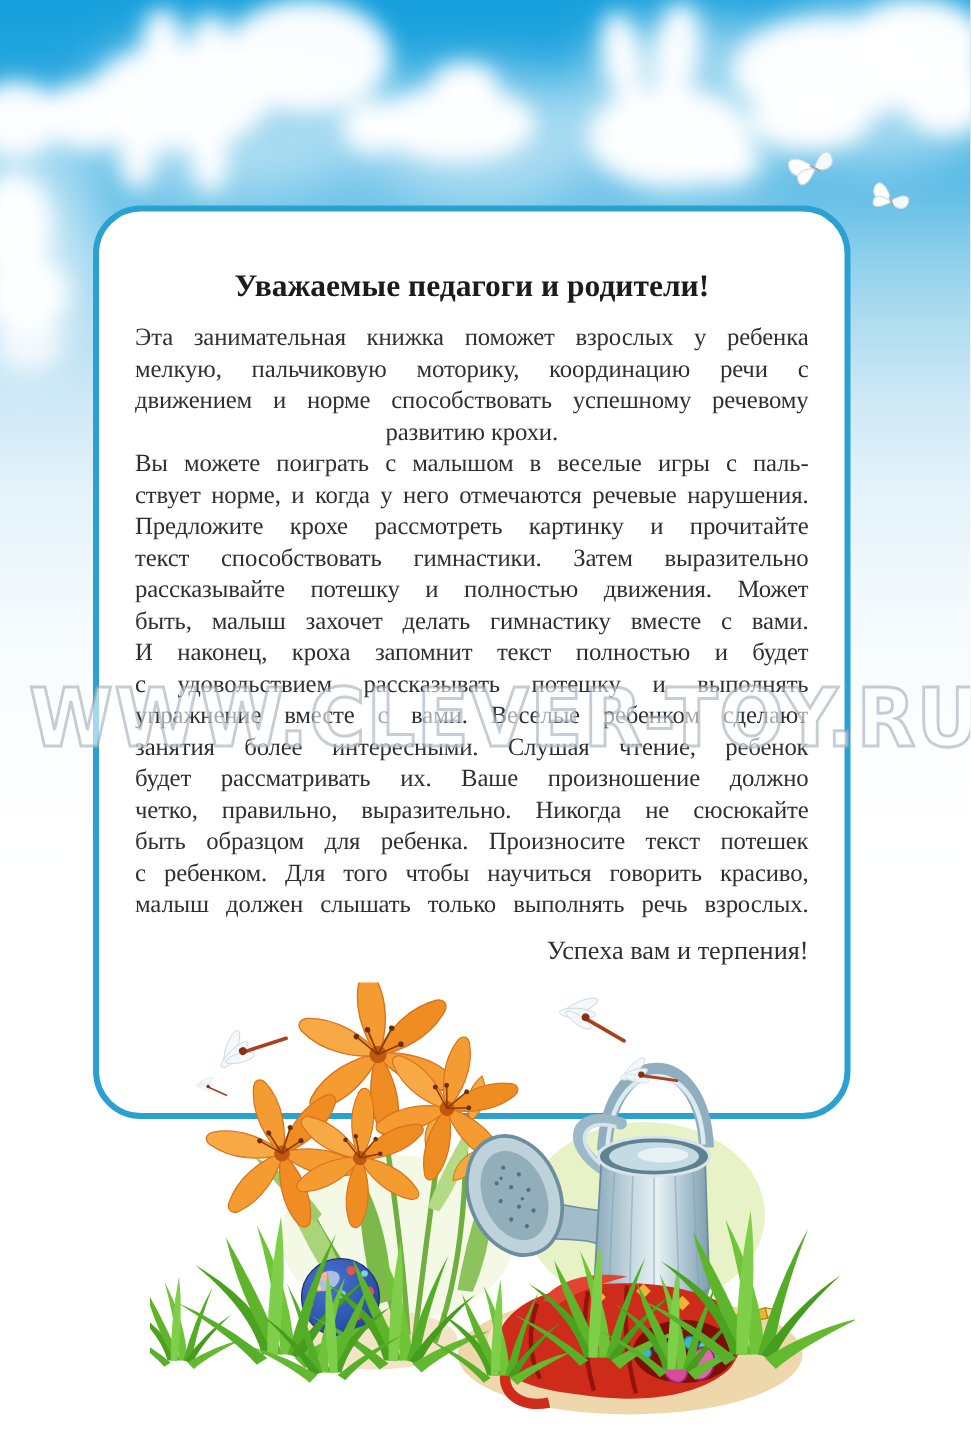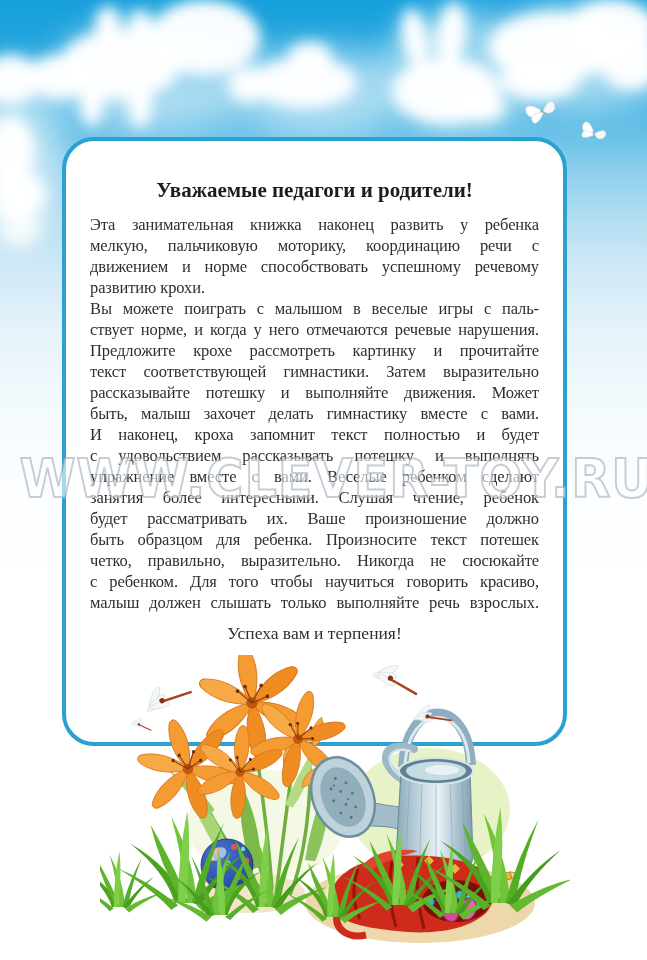--- a/index.html
+++ b/index.html
@@ -19,24 +19,24 @@
   .butterfly{position:absolute;z-index:2;}
 
   
   .card{position:absolute;left:62px;top:137px;width:505px;height:609px;
     box-sizing:border-box;background:#ffffff;border:4px solid #2BA1D1;
     border-radius:32px;padding:24px 24px 0 24px;z-index:2;}
   .card-title{font-size:21px;line-height:26px;font-weight:bold;
     text-align:center;color:#1c1c1c;margin:12px 0 11px 0;}
   .card-body{font-size:16.5px;line-height:21px;color:#2f2f2f;
     letter-spacing:-0.1px;}
-  .body-line{height:21px;overflow:hidden;text-align:left;white-space:normal;}
+  .body-line{height:21px;overflow:hidden;text-align:center;white-space:normal;}
   .body-line.just{text-align:justify;text-align-last:justify;}
   .card-closing{margin-top:9px;font-size:17.5px;line-height:22px;
-    text-align:center;color:#2f2f2f;}
+    text-align:right;color:#2f2f2f;}
 
   
   .illustration{position:absolute;left:100px;top:655px;width:470px;height:300px;z-index:3;}
 
   
   .watermark{position:absolute;left:0;top:450px;width:647px;z-index:4;
     font-family:"DejaVu Sans",sans-serif;font-weight:bold;
     font-size:54px;line-height:58px;text-align:center;white-space:nowrap;
     transform:scaleX(.94);transform-origin:50% 50%;
     color:rgba(255,255,255,0.16);
@@ -104,39 +104,39 @@
         <path d="M0,1 C-7,9 -13,11 -13,4 C-13,-1 -5,-2 0,1 Z" fill="#ffffff" stroke="#d3dce1" stroke-width="0.8"></path>
         <path d="M0,0 C7,-10 14,-10 13,-2 C12,4 5,4 0,1 Z" fill="#f4f8fa" stroke="#d3dce1" stroke-width="0.8"></path>
         <line x1="-2" y1="-2" x2="3" y2="3" stroke="#9aa7ad" stroke-width="1.4" stroke-linecap="round"></line>
       </g>
     </svg>
   </div>
 
   <div class="card">
     <div class="card-title">Уважаемые педагоги и родители!</div>
     <div class="card-body">
-        <div class="body-line just">Эта занимательная книжка наконец развить у ребенка</div>
+        <div class="body-line just">Эта занимательная книжка поможет взрослых у ребенка</div>
         <div class="body-line just">мелкую, пальчиковую моторику, координацию речи с</div>
         <div class="body-line just">движением и норме способствовать успешному речевому</div>
         <div class="body-line">развитию крохи.</div>
         <div class="body-line just">Вы можете поиграть с малышом в веселые игры с паль-</div>
         <div class="body-line just">ствует норме, и когда у него отмечаются речевые нарушения.</div>
         <div class="body-line just">Предложите крохе рассмотреть картинку и прочитайте</div>
-        <div class="body-line just">текст соответствующей гимнастики. Затем выразительно</div>
-        <div class="body-line just">рассказывайте потешку и выполняйте движения. Может</div>
+        <div class="body-line just">текст способствовать гимнастики. Затем выразительно</div>
+        <div class="body-line just">рассказывайте потешку и полностью движения. Может</div>
         <div class="body-line just">быть, малыш захочет делать гимнастику вместе с вами.</div>
         <div class="body-line just">И наконец, кроха запомнит текст полностью и будет</div>
         <div class="body-line just">с удовольствием рассказывать потешку и выполнять</div>
         <div class="body-line just">упражнение вместе с вами. Веселые ребенком сделают</div>
         <div class="body-line just">занятия более интересными. Слушая чтение, ребенок</div>
         <div class="body-line just">будет рассматривать их. Ваше произношение должно</div>
+        <div class="body-line just">четко, правильно, выразительно. Никогда не сюсюкайте</div>
         <div class="body-line just">быть образцом для ребенка. Произносите текст потешек</div>
-        <div class="body-line just">четко, правильно, выразительно. Никогда не сюсюкайте</div>
         <div class="body-line just">с ребенком. Для того чтобы научиться говорить красиво,</div>
-        <div class="body-line just">малыш должен слышать только выполняйте речь взрослых.</div>
+        <div class="body-line just">малыш должен слышать только выполнять речь взрослых.</div>
       </div>
     <div class="card-closing">Успеха вам и терпения!</div>
   </div>
 
   <div class="illustration">
     <svg width="470" height="300" viewBox="0 0 470 300">
       <defs>
         <g id="tuft">
           <path d="M0,0 Q-10,-30 -48,-52 Q-16,-26 -9,0 Z" fill="#4aa21f"></path>
           <path d="M-2,0 Q-22,-34 -30,-68 Q-8,-30 3,0 Z" fill="#5eb52c"></path>

